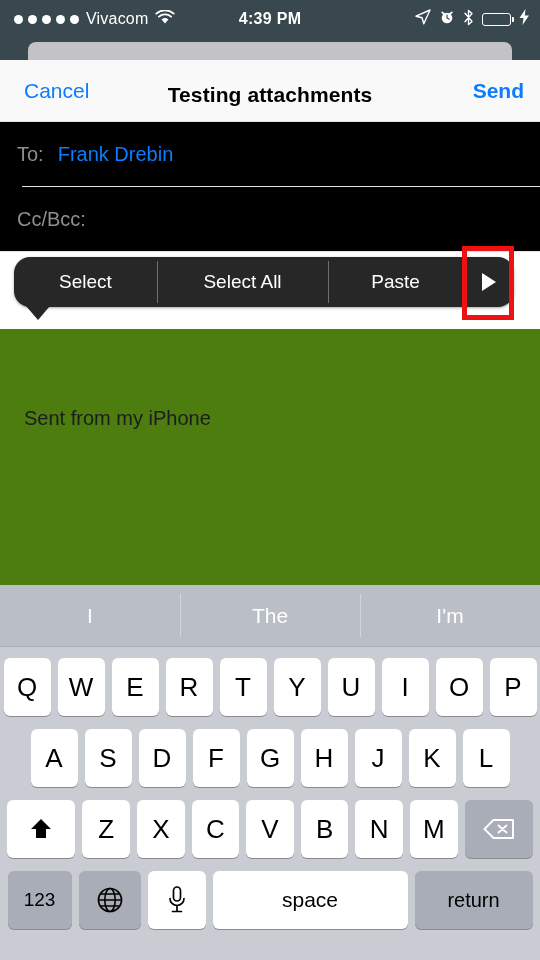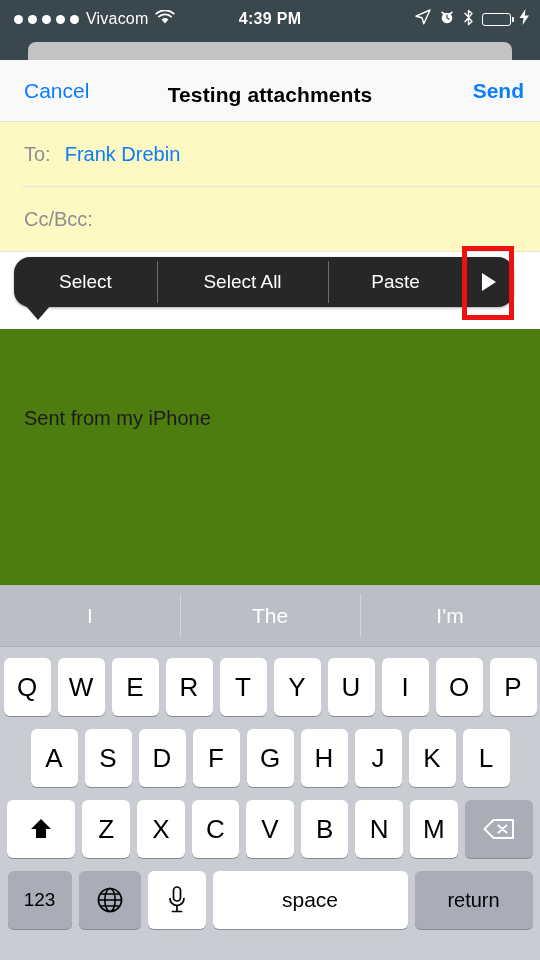--- a/index.html
+++ b/index.html
@@ -58,21 +58,21 @@
     position: absolute; font-size: 21px; color: #0a7cff; background: none;
     border: none; font-family: inherit; cursor: pointer;
   }
   .nav-cancel { left: 16px; margin-left: 8px; }
   .nav-send { right: 16px; font-weight: bold; }
 
   
   .compose { position: absolute; left: 0; top: 122px; width: 540px; }
   .field {
     position: relative; height: 65px; display: flex; align-items: center;
-    padding-left: 24px; background: #fef9c3;
+    padding-left: 17px; background: #000000;
   }
   .field-sep {
     position: absolute; left: 22px; right: 0; bottom: 0; height: 1px; background: #e3e3e3;
   }
   .field-sep.full { left: 0; }
   .field-label { font-size: 20px; color: #8e8e93; }
   .field-value { font-size: 20px; color: #0a7cff; margin-left: 14px; }
 
   
   .mail-body {

